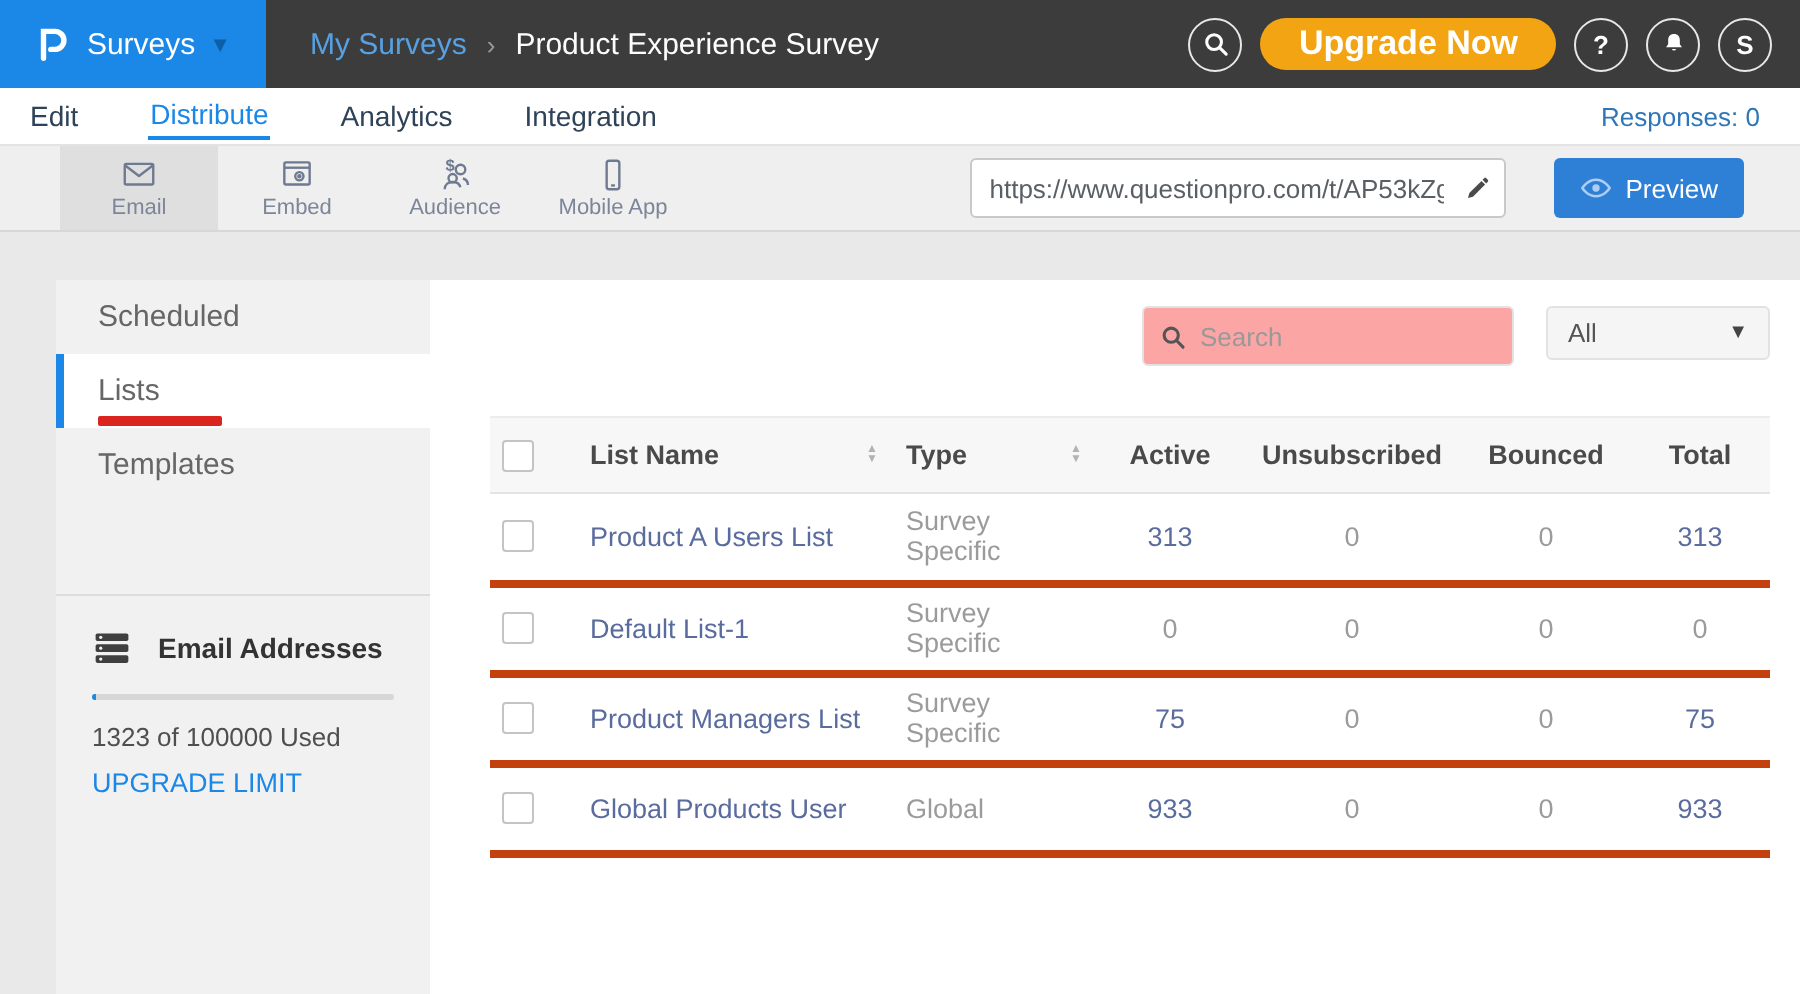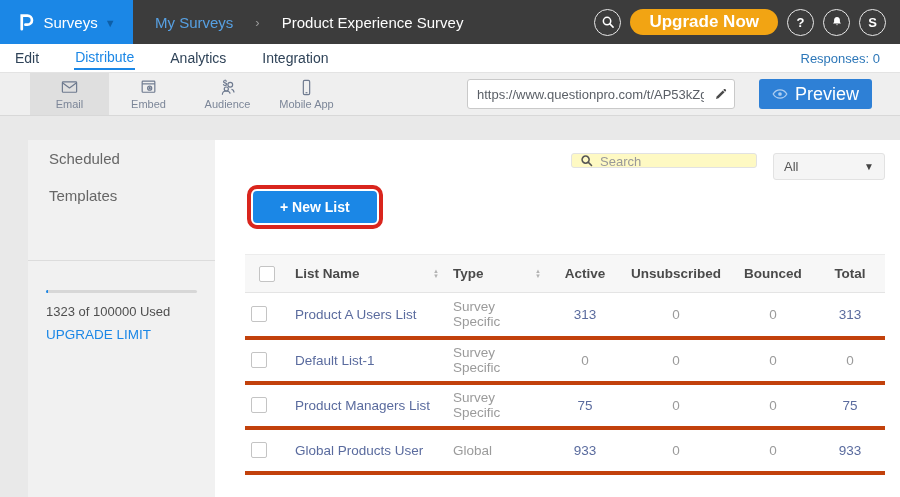--- a/index.html
+++ b/index.html
@@ -5,21 +5,21 @@
   * { margin:0; padding:0; box-sizing:border-box; }
   html,body { width:900px; height:497px; overflow:hidden; background:#e9e9e9;
     font-family:"Liberation Sans","DejaVu Sans",sans-serif; }
 
   
   .topbar { height:44px; background:#3c3c3c; display:flex; align-items:center; }
   .logo-box { width:133px; height:44px; background:#1b87e6; display:flex; align-items:center;
     justify-content:center; gap:7px; cursor:pointer; flex:none; }
   .logo-box .product { color:#fff; font-size:15px; }
   .logo-box .caret { color:#0d5fa8; font-size:11px; margin-top:2px; }
-  .crumbs { display:flex; align-items:center; gap:22px; margin-left:22px; font-size:15px; }
+  .crumbs { display:flex; align-items:center; gap:10px; margin-left:22px; font-size:15px; }
   .crumb-parent { color:#57a0e2; cursor:pointer; }
   .crumb-sep { color:#9a9a9a; font-size:13px; }
   .crumb-current { color:#fdfdfd; }
   .top-actions { margin-left:auto; display:flex; align-items:center; gap:9px; padding-right:14px; }
   .ring { width:27px; height:27px; border:1.6px solid #e8e8e8; border-radius:50%;
     display:flex; align-items:center; justify-content:center; color:#fff; font-size:13px;
     font-weight:bold; cursor:pointer; flex:none; }
   .upgrade-pill { background:#f2a413; color:#fff; font-weight:bold; font-size:17px;
     border:none; border-radius:14px; height:26px; padding:0 19px; cursor:pointer; }
 
@@ -37,21 +37,21 @@
   .channel.active { background:#dfdfdf; }
   .channel svg { width:21px; height:19px; }
   .channel .clabel { font-size:11px; color:#7c8698; }
   .url-group { margin-left:auto; display:flex; align-items:center; gap:24px; padding-right:28px; }
   .url-wrap { display:flex; align-items:center; background:#fff; border:1px solid #c9c9c9;
     border-radius:3px; height:30px; width:268px; }
   .url-input { border:none; outline:none; flex:1; font-size:13px; color:#5a5f66;
     padding:0 4px 0 9px; font-family:inherit; background:transparent; min-width:0; }
   .url-pencil { width:26px; display:flex; align-items:center; justify-content:center; cursor:pointer; }
   .preview-btn { background:#2e80d6; color:#fff; border:none; border-radius:3px; height:30px;
-    padding:0 13px; font-size:18px; display:flex; align-items:center; gap:7px; cursor:pointer; }
+    padding:0 13px; font-size:13px; display:flex; align-items:center; gap:7px; cursor:pointer; }
 
   
   .main { height:381px; padding:24px 30px 0 28px; display:flex; }
   .panel { display:flex; width:100%; }
 
   .sidenav { width:187px; background:#f1f1f1; flex:none; display:flex; flex-direction:column; }
   .nav-item { position:relative; padding:10px 0 10px 21px; font-size:15px; color:#666;
     cursor:pointer; }
   .nav-item.active { background:#fff; border-left:4px solid #1b87e6; padding-left:17px; }
   .nav-underline { position:absolute; left:17px; top:31px; width:62px; height:5px;
@@ -61,41 +61,41 @@
   .ea-head { display:flex; align-items:center; gap:13px; }
   .ea-title { font-size:14px; font-weight:bold; color:#333; }
   .ea-progress { margin-top:13px; height:3px; background:#d7d7d7; border-radius:2px;
     position:relative; overflow:hidden; }
   .ea-progress-fill { position:absolute; left:0; top:0; bottom:0; background:#1b87e6; }
   .ea-usage { margin-top:11px; font-size:13px; color:#4f4f4f; }
   .ea-upgrade { margin-top:8px; font-size:13.5px; color:#1b87e6; cursor:pointer; }
 
   .content { flex:1; background:#fff; padding:13px 26px 0 30px; }
   .filters-row { display:flex; justify-content:flex-end; gap:16px; }
-  .search-box { width:186px; height:15px; background:#fef9c3; border:1px solid #e2e2e2;
-    border-radius:3px; display:flex; align-items:flex-start; padding:0 8px; gap:7px; }
+  .search-box { width:186px; height:30px; background:#fca5a5; border:1px solid #e2e2e2;
+    border-radius:3px; display:flex; align-items:center; padding:0 8px; gap:7px; }
   .search-box input { border:none; outline:none; background:transparent; font-size:13px;
     color:#555; width:100%; font-family:inherit; }
   .search-box input::placeholder { color:#999; }
   .filter-dd { width:112px; height:27px; background:#f5f5f5; border:1px solid #e2e2e2;
     border-radius:3px; display:flex; align-items:center; justify-content:space-between;
     padding:0 10px; font-size:13px; color:#555; cursor:pointer; }
   .filter-dd .caret { color:#444; font-size:10px; }
 
   .newlist-row { margin-top:5px; padding-left:2px; }
   .annotation-ring { display:inline-block; border:4px solid #d9251d; border-radius:10px;
     padding:2px; }
   .newlist-btn { background:#1b87e6; color:#fff; border:none; border-radius:4px;
     font-size:14px; font-weight:bold; padding:8px 27px; cursor:pointer; }
 
   table.lists { border-collapse:collapse; margin-top:25px; width:600px; table-layout:fixed; }
   .lists th, .lists td { font-size:13.5px; padding:0 6px; text-align:left; }
   .lists thead tr { background:#f7f7f7; height:38px; }
   .lists thead th { color:#4a4a4a; font-weight:bold; border-top:1px solid #ececec;
-    border-bottom:1px solid #e4e4e4;text-align:center; }
+    border-bottom:1px solid #e4e4e4; }
   .lists tbody tr { height:45px; border-bottom:4px solid #c2410c; }
   .col-check { width:44px; }
   .col-name { width:158px; }
   .col-type { width:102px; }
   .col-active { width:72px;margin-top:32px; }
   .col-unsub { width:110px; }
   .col-bounced { width:84px; }
   .col-total { width:70px; }
   th.sortable .th-flex { display:flex; align-items:center; justify-content:space-between; }
   .sort-icon { display:inline-flex; flex-direction:column; line-height:5px; font-size:6px;
@@ -217,24 +217,41 @@
       <span>Preview</span>
     </button>
   </div>
 </div>
 
 <div class="main">
   <div class="panel">
 
     <div class="sidenav">
       <div class="nav-item">Scheduled</div>
+      <div class="nav-item active">
+        <span>Lists</span>
+        <span class="nav-underline"></span>
+      </div>
       <div class="nav-item">Templates</div>
 
       <div class="ea-divider"></div>
       <div class="ea-block">
+        <div class="ea-head">
+          <span class="ico">
+            <svg width="20" height="20" viewBox="0 0 22 22" fill="#3f3f3f">
+              <rect x="2" y="3" width="18" height="4.2" rx="1"></rect>
+              <rect x="2" y="9" width="18" height="4.2" rx="1"></rect>
+              <rect x="2" y="15" width="18" height="4.2" rx="1"></rect>
+              <circle cx="4.8" cy="5.1" r="0.9" fill="#f1f1f1"></circle>
+              <circle cx="4.8" cy="11.1" r="0.9" fill="#f1f1f1"></circle>
+              <circle cx="4.8" cy="17.1" r="0.9" fill="#f1f1f1"></circle>
+            </svg>
+          </span>
+          <span class="ea-title">Email Addresses</span>
+        </div>
         <div class="ea-progress">
           <span class="ea-progress-fill" style="width: 1.5%;"></span>
         </div>
         <div class="ea-usage">1323 of 100000 Used</div>
         <div class="ea-upgrade">UPGRADE LIMIT</div>
       </div>
     </div>
 
     <div class="content">
       <div class="filters-row">
@@ -246,25 +263,20 @@
             </svg>
           </span>
           <input type="text" placeholder="Search" style="">
         </div>
         <div class="filter-dd">
           <span>All</span>
           <span class="caret">▼</span>
         </div>
       </div>
 
-      <div class="newlist-row">
-        <span class="annotation-ring">
-          <button class="newlist-btn">+ New List</button>
-        </span>
-      </div>
 
       <table class="lists">
         <thead>
           <tr>
             <th class="col-check"><span class="checkbox"></span></th>
             <th class="col-name sortable">
               <span class="th-flex">
                   <span>List Name</span>
               <span class="sort-icon">
                     <span>▲</span>

